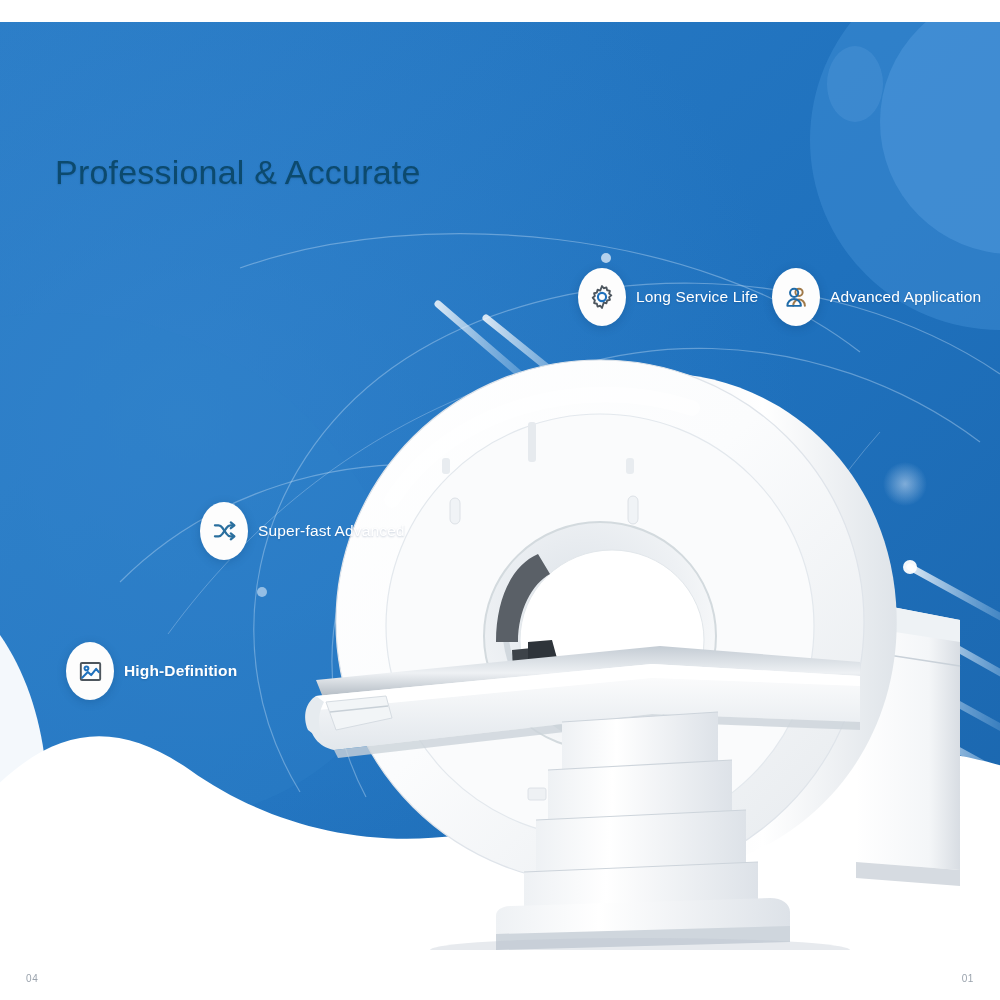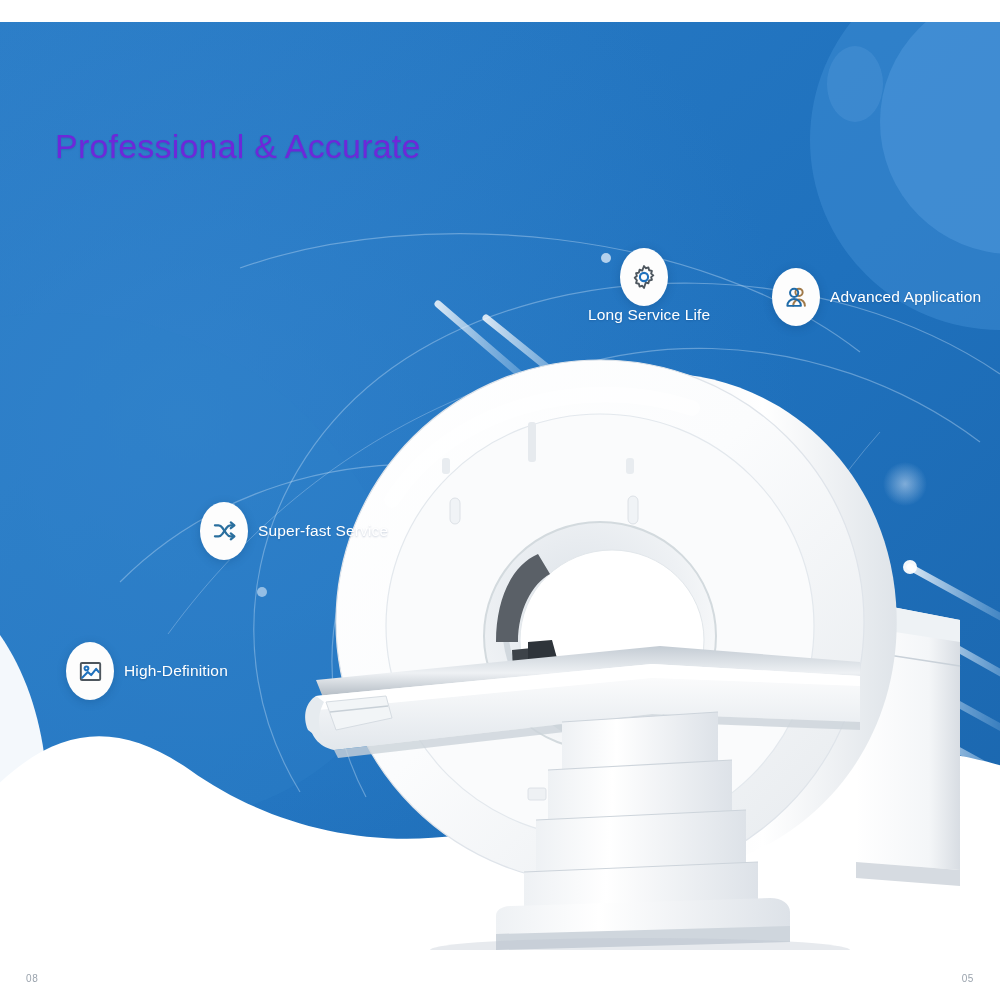--- a/index.html
+++ b/index.html
@@ -8,22 +8,22 @@
   #slide{position:relative;width:1000px;height:1000px;background:#ffffff;overflow:hidden;}
 
   
   .blue-field{position:absolute;left:0;top:22px;width:1000px;height:938px;
      background:#1f71bd;overflow:hidden;}
 
   .blue-field svg.bg{position:absolute;left:0;top:0;width:1000px;height:938px;}
 
   
   .title-block{position:absolute;left:55px;top:125px;z-index:30;}
-  .title-line{color:#6d28d9;font-size:34px;font-weight:400;line-height:1.29;
-     letter-spacing:.2px;white-space:nowrap;text-shadow:0 1px 2px rgba(0,40,90,.18);}
+  .title-line{color:#0c4a6e;font-size:34px;font-weight:400;line-height:1.29;
+     letter-spacing:.2px;white-space:nowrap;text-shadow:0 1px 2px rgba(0,40,90,.18);margin-top:26px;}
   .title-line.l2{padding-left:30px;}
 
   
   .feature{position:absolute;display:flex;align-items:center;z-index:40;}
   .badge{width:48px;height:58px;border-radius:50%/50%;background:#fdfdfd;
      display:flex;align-items:center;justify-content:center;flex:0 0 auto;
      box-shadow:0 2px 10px rgba(8,48,90,.22);}
   .badge svg{display:block;}
   .feature .flabel{color:#ffffff;font-size:15.5px;white-space:nowrap;
      margin-left:10px;letter-spacing:.15px;text-shadow:0 1px 2px rgba(0,40,90,.22);}
@@ -251,21 +251,21 @@
       </g>
 
       <path d="M 196 566 C 196 560, 202 556, 212 556 L 470 548 C 482 548, 490 554, 490 562
                L 490 584 L 196 592 Z" fill="url(#mPed)"></path>
       <path d="M 196 584 L 490 576 L 490 592 L 196 600 Z" fill="#cfd6dd"></path>
 
       <ellipse cx="340" cy="600" rx="210" ry="12" fill="#b9c3cd" opacity=".35"></ellipse>
     </g>
   </svg>
 
-  <div class="feature" style="left:578px;top:248px;flex-direction:column;">
+  <div class="feature" style="left:578px;top:268px;">
     <div class="badge">
       <svg width="28" height="28" viewBox="0 0 24 24" fill="none" stroke="#4d565e" stroke-width="1.6">
         <path d="M12 2.6l1.5 1.9 2.3-.7.6 2.4 2.4.6-.7 2.3 1.9 1.5-1.9 1.5.7 2.3-2.4.6-.6 2.4-2.3-.7L12 21.4l-1.5-1.9-2.3.7-.6-2.4-2.4-.6.7-2.3L4 12.6l1.9-1.5-.7-2.3 2.4-.6.6-2.4 2.3.7z" stroke-linejoin="round"></path>
         <circle cx="12" cy="12" r="3.5" stroke="#1f71bd" stroke-width="1.8"></circle>
       </svg>
     </div>
     <div class="flabel">Long Service Life</div>
   </div>
 
   <div class="feature" style="left:772px;top:268px;">
@@ -287,30 +287,30 @@
 
   <div class="feature" style="left:200px;top:502px;">
     <div class="badge">
       <svg width="27" height="27" viewBox="0 0 24 24" fill="none" stroke="#2a6f9e" stroke-width="2" stroke-linecap="round" stroke-linejoin="round">
         <path d="M3.5 6.5h3.2c1.6 0 2.6 1 3.6 2.4l3.4 5c1 1.4 2 2.4 3.6 2.4h2.4"></path>
         <path d="M3.5 16.3h3.2c1.6 0 2.6-1 3.6-2.4l3.4-5c1-1.4 2-2.4 3.6-2.4h2.4"></path>
         <polyline points="17.6,3.9 20.8,6.5 17.6,9.1"></polyline>
         <polyline points="17.6,13.7 20.8,16.3 17.6,18.9"></polyline>
       </svg>
     </div>
-    <div class="flabel">Super-fast Service</div>
-  </div>
-
-  <div class="feature" style="left:66px;top:642px;">
+    <div class="flabel">Super-fast Advanced</div>
+  </div>
+
+  <div class="feature" style="left:66px;top:642px;font-weight:bold;">
     <div class="badge">
       <svg width="27" height="27" viewBox="0 0 24 24" fill="none" stroke="#4d565e" stroke-width="1.7" stroke-linejoin="round">
         <rect x="3.4" y="4.4" width="17.2" height="15.2" rx="1"></rect>
         <circle cx="8.4" cy="9.2" r="1.7" stroke="#1f71bd" stroke-width="1.8"></circle>
         <polyline points="4.6,17.6 9.6,12.4 12.6,15.2 17,9.6 19.4,12.6" stroke="#1f71bd" stroke-width="1.8" fill="none" stroke-linecap="round"></polyline>
       </svg>
     </div>
     <div class="flabel">High-Definition</div>
   </div>
 
-  <div class="pagenum left">08</div>
-  <div class="pagenum right">05</div>
+  <div class="pagenum left">04</div>
+  <div class="pagenum right">01</div>
 
 </div>
 
 </body></html>

